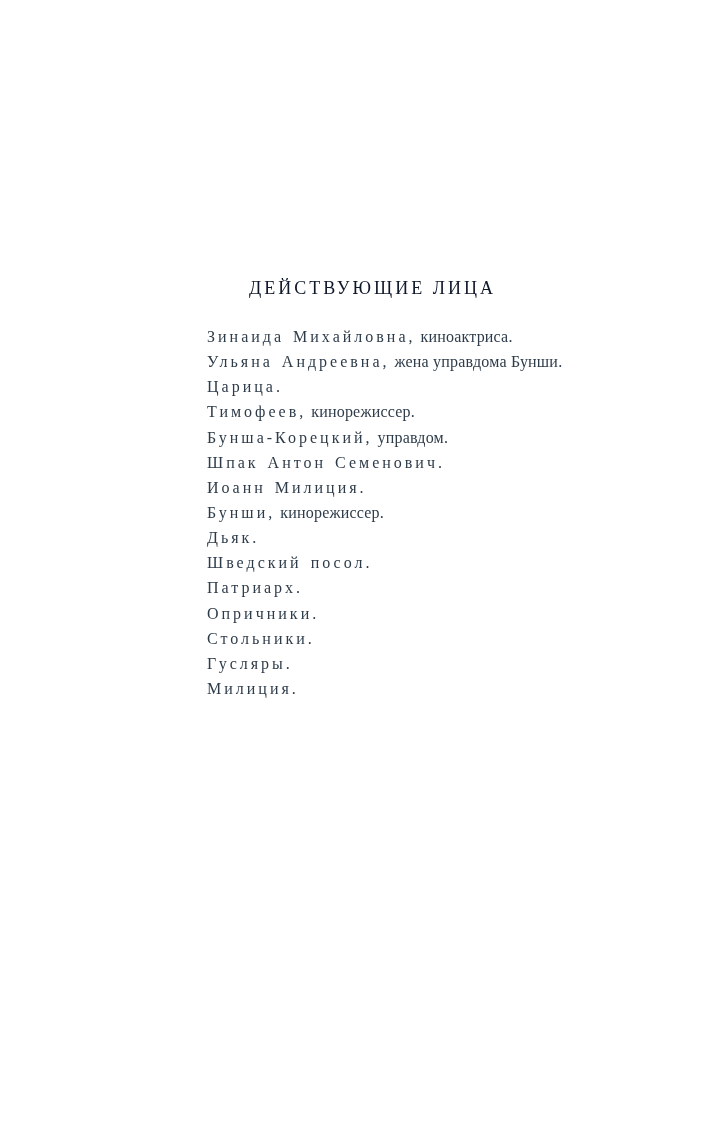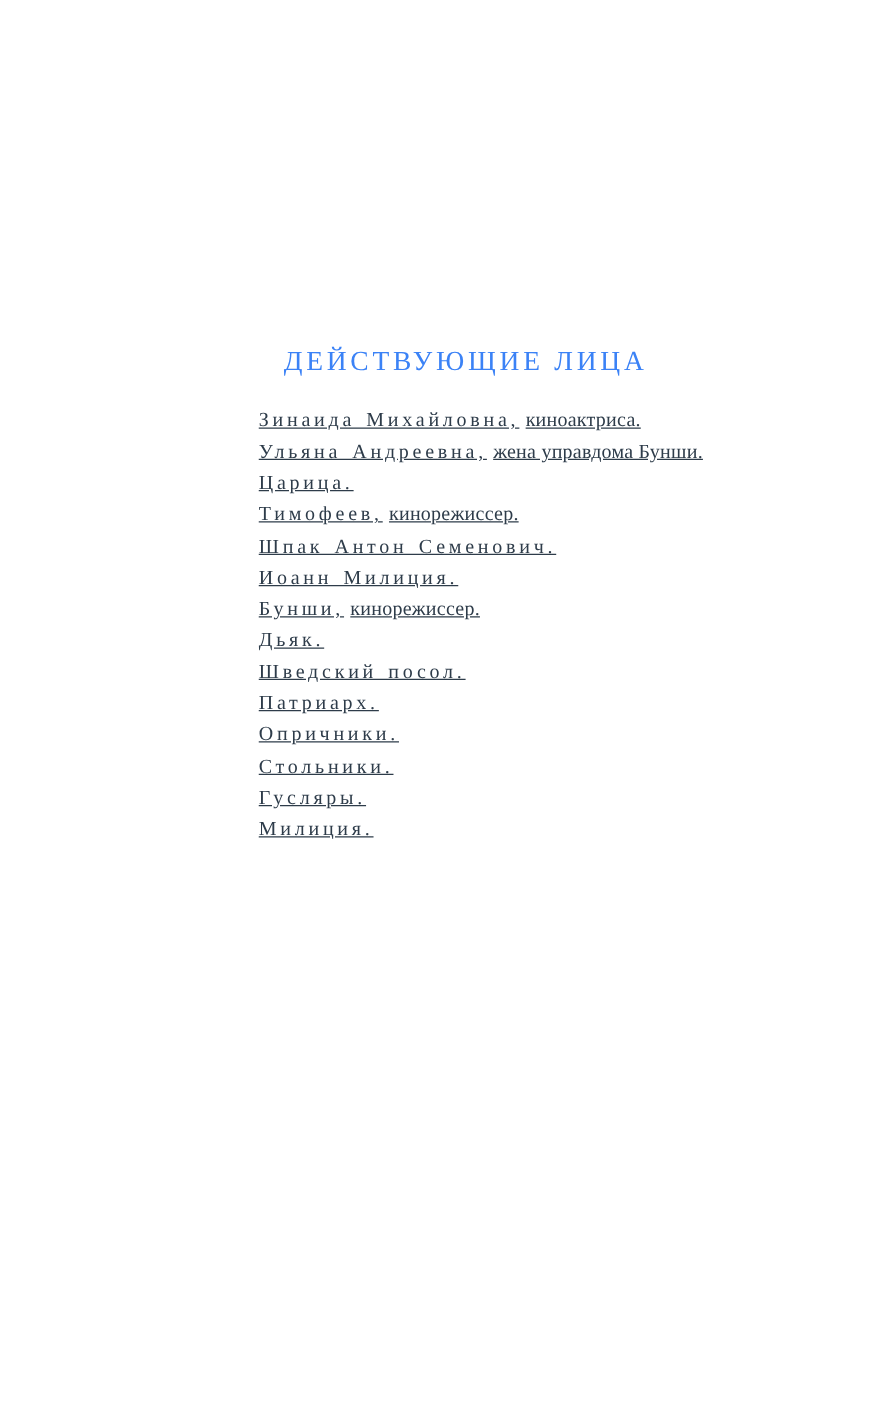--- a/index.html
+++ b/index.html
@@ -19,32 +19,31 @@
     position: absolute;
     inset: 0;
     background: #ffffff;
   }
   .cast-title {
     position: absolute;
     left: 207px;
     top: 279px;
     width: 331px;
     text-align: center;
-    font-size: 22px;
+    font-size: 18px;
     line-height: 19px;
     letter-spacing: 3px;
     white-space: nowrap;
-    color: #3b82f6;
+    color: #0f172a;
   }
   .cast-list {
     position: absolute;
     left: 207px;
     top: 324px;
     width: 480px;
-    text-decoration: underline;
   }
   .cast-row {
     height: 25.15px;
     line-height: 25.15px;
     white-space: nowrap;
     font-size: 16px;
   }
   .spaced {
     letter-spacing: 3px;
     word-spacing: 2px;
@@ -73,20 +72,23 @@
 
     <div class="cast-row">
       <span class="spaced">Царица.</span><span class="plain"></span>
     </div>
 
     <div class="cast-row">
       <span class="spaced">Тимофеев,</span><span class="plain">кинорежиссер.</span>
     </div>
 
 
+    <div class="cast-row">
+      <span class="spaced">Бунша-Корецкий,</span><span class="plain">управдом.</span>
+    </div>
 
     <div class="cast-row">
       <span class="spaced">Шпак Антон Семенович.</span><span class="plain"></span>
     </div>
 
     <div class="cast-row">
       <span class="spaced">Иоанн Милиция.</span><span class="plain"></span>
     </div>
 
     <div class="cast-row">

